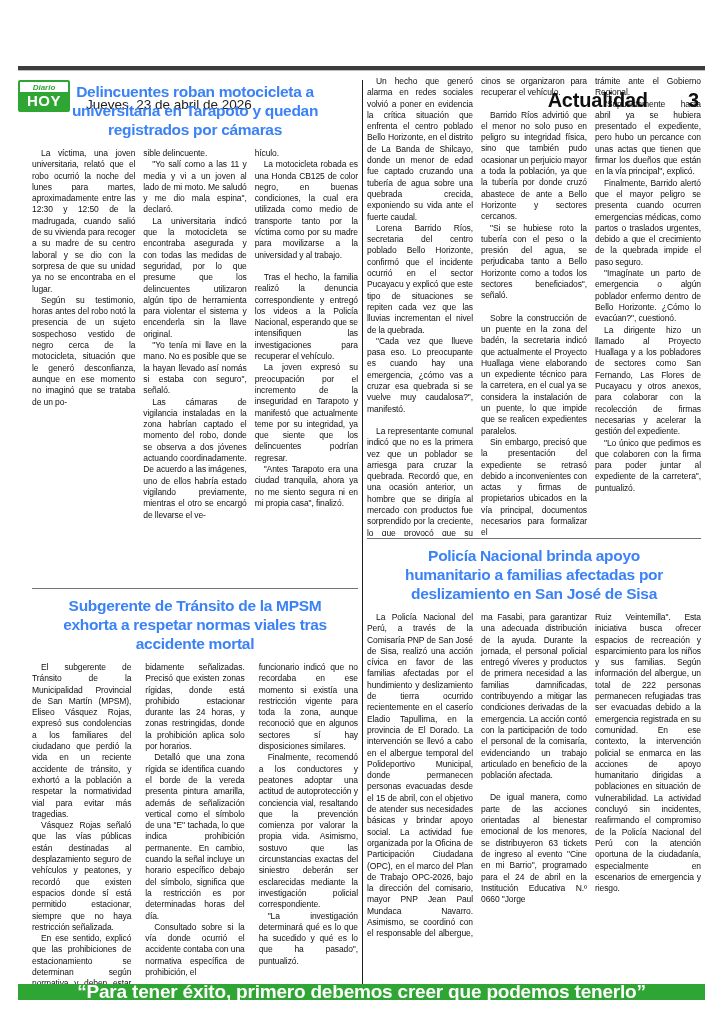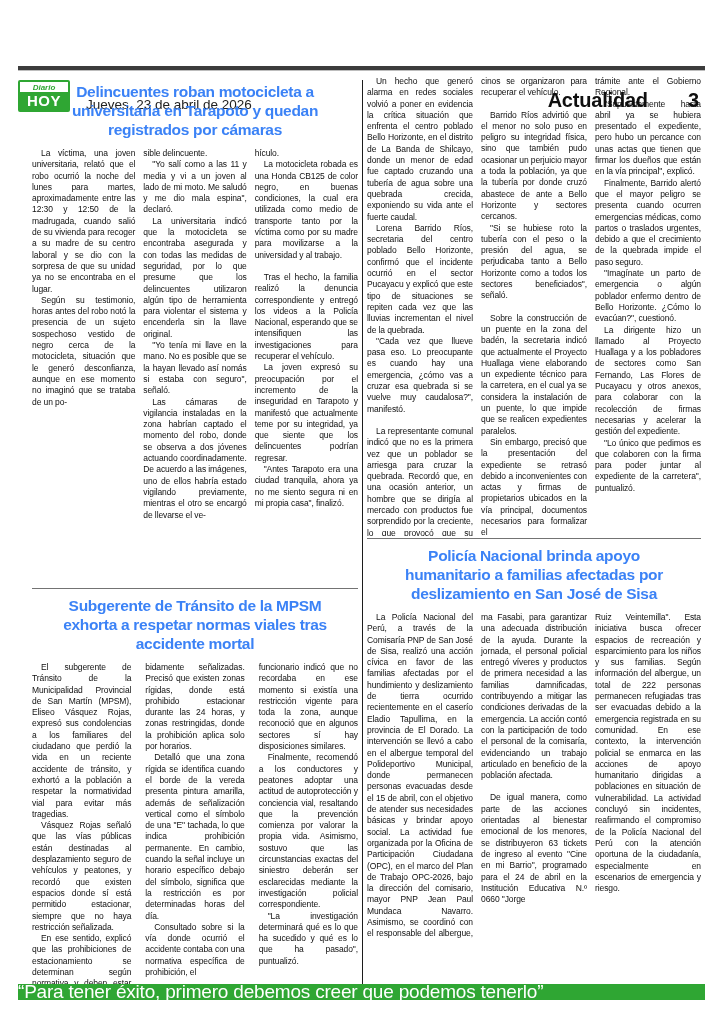--- a/index.html
+++ b/index.html
@@ -42,22 +42,22 @@
   .col p.noindent { text-indent:0; }
   .col p.gap { margin-top:11px; }
   .a0 .cols { height:438px; }
   .a1 .cols { height:460px; }
   .a2 .cols { height:338px;gap:14px; }
   .a3 .cols { height:328px; }
   .stacked { border-top:1px solid #737373; margin-top:2px; padding-top:1px; }
 
   
   .footer { position:absolute; left:18px; right:18px; top:984px; height:16px;
-    background:var(--green); color:#fff; display:flex; align-items:center; 
-    font-size:19px; font-weight:normal; letter-spacing:-.2px; }
+    background:var(--green); color:#fff; display:flex; align-items:center; justify-content:center;
+    font-size:19px; font-weight:bold; letter-spacing:-.2px; }
 </style>
 </head>
 <body>
 
 <header class="header">
   <div class="logo">
     <div class="logo-top">Diario</div>
     <div class="logo-main">HOY</div>
   </div>
   <div class="issue-date">Jueves, 23 de abril de 2026</div>

